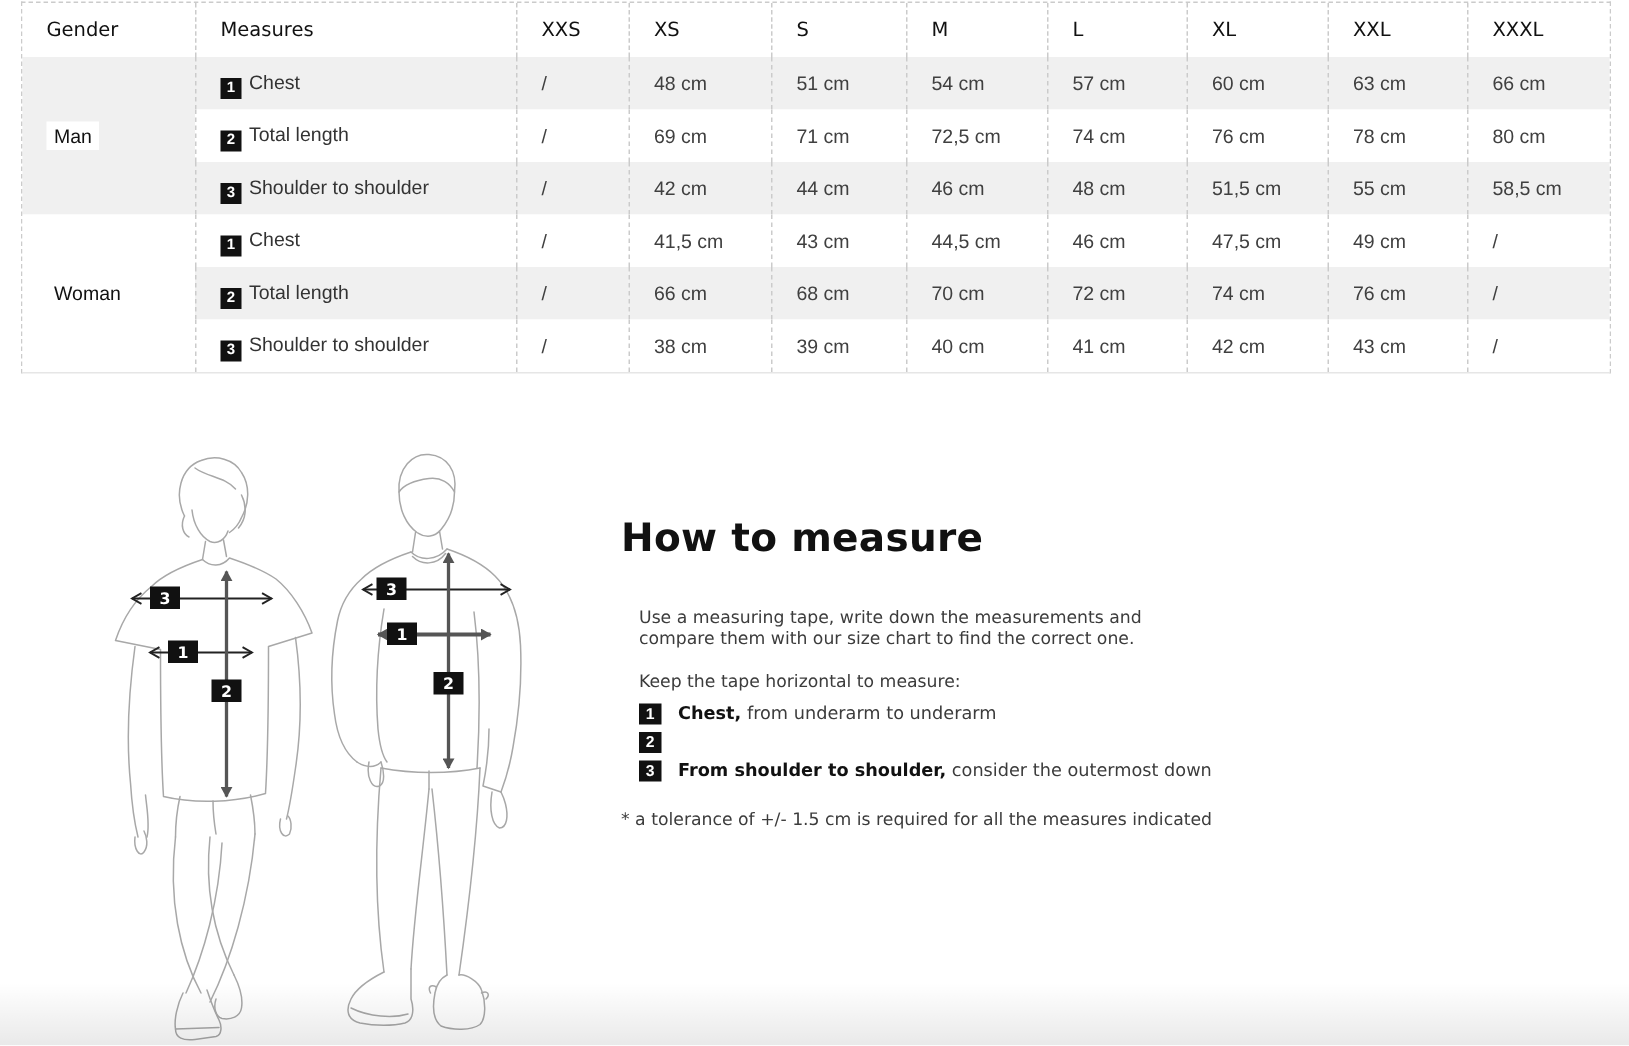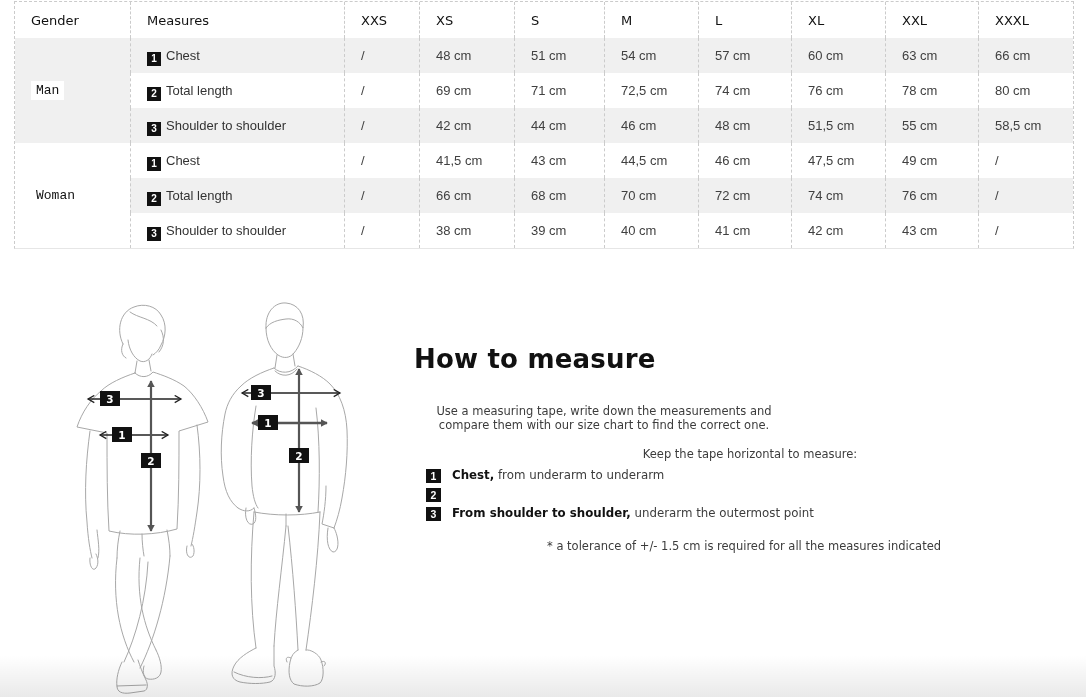--- a/index.html
+++ b/index.html
@@ -31,37 +31,37 @@
     font-family:"Liberation Sans",sans-serif;font-size:13px;color:#404040;
     background:#fff;
   }
   table.size-table th + th,
   td.c-measure, td.c-val{border-left:1px dashed var(--dash);}
   tr.odd td.c-measure, tr.odd td.c-val{background:var(--stripe);}
   td.c-gender{padding-left:16px;}
   td.c-gender.shade{background:var(--stripe);}
   .gender-label{
     display:inline-block;background:#ffffff;padding:2px 5px;
-    font-family:Liberation Mono, monospace;font-size:13px;color:var(--text-dark);
+    font-family:Liberation Sans, sans-serif;font-size:13px;color:var(--text-dark);
   }
   .tbadge{
     display:inline-flex;width:14px;height:14px;align-items:center;justify-content:center;
     background:var(--badge);color:#fff;font:bold 10px/1 "Liberation Sans",sans-serif;
     margin-right:5px;transform:translateY(2px);
   }
   .measure-label{color:#333;}
   
   .illustration{position:absolute;left:60px;top:300px;width:310px;height:397px;}
   
   .howto{position:absolute;left:414px;top:344px;width:660px;}
   .howto h2{
     font-size:26px;font-weight:bold;color:#111;letter-spacing:.2px;margin:0 0 30px 0;
   }
   .howto .body-text{
-    margin-left:12px;font-size:11.5px;line-height:14px;color:var(--text-body);text-align:center;
+    margin-left:12px;font-size:11.5px;line-height:14px;color:var(--text-body);
   }
   .howto .intro{max-width:356px;margin-bottom:15px;}
   .howto .instruction{margin-bottom:7px;}
   ul.steps{list-style:none;margin:0 0 0 12px;}
   ul.steps li{
     display:flex;align-items:flex-start;gap:11px;height:19px;
     font-size:11.8px;color:var(--text-body);
   }
   ul.steps .sbadge{
     flex:0 0 auto;display:inline-flex;width:15px;height:14px;margin-top:1px;
@@ -274,20 +274,20 @@
     <ul class="steps" id="steps-list">
         <li>
           <span class="sbadge">1</span>
           <span><b>Chest,</b><span> from underarm to underarm</span></span>
         </li>
         <li>
           <span class="sbadge">2</span>
         </li>
         <li>
           <span class="sbadge">3</span>
-          <span><b>From shoulder to shoulder,</b><span> underarm the outermost point</span></span>
+          <span><b>From shoulder to shoulder,</b><span> consider the outermost down</span></span>
         </li>
       </ul>
     <p class="body-text note">* a tolerance of +/- 1.5 cm is required for all the measures indicated</p>
   </div>
 
   <div class="bottom-fade"></div>
 </div>
 
 </body></html>

